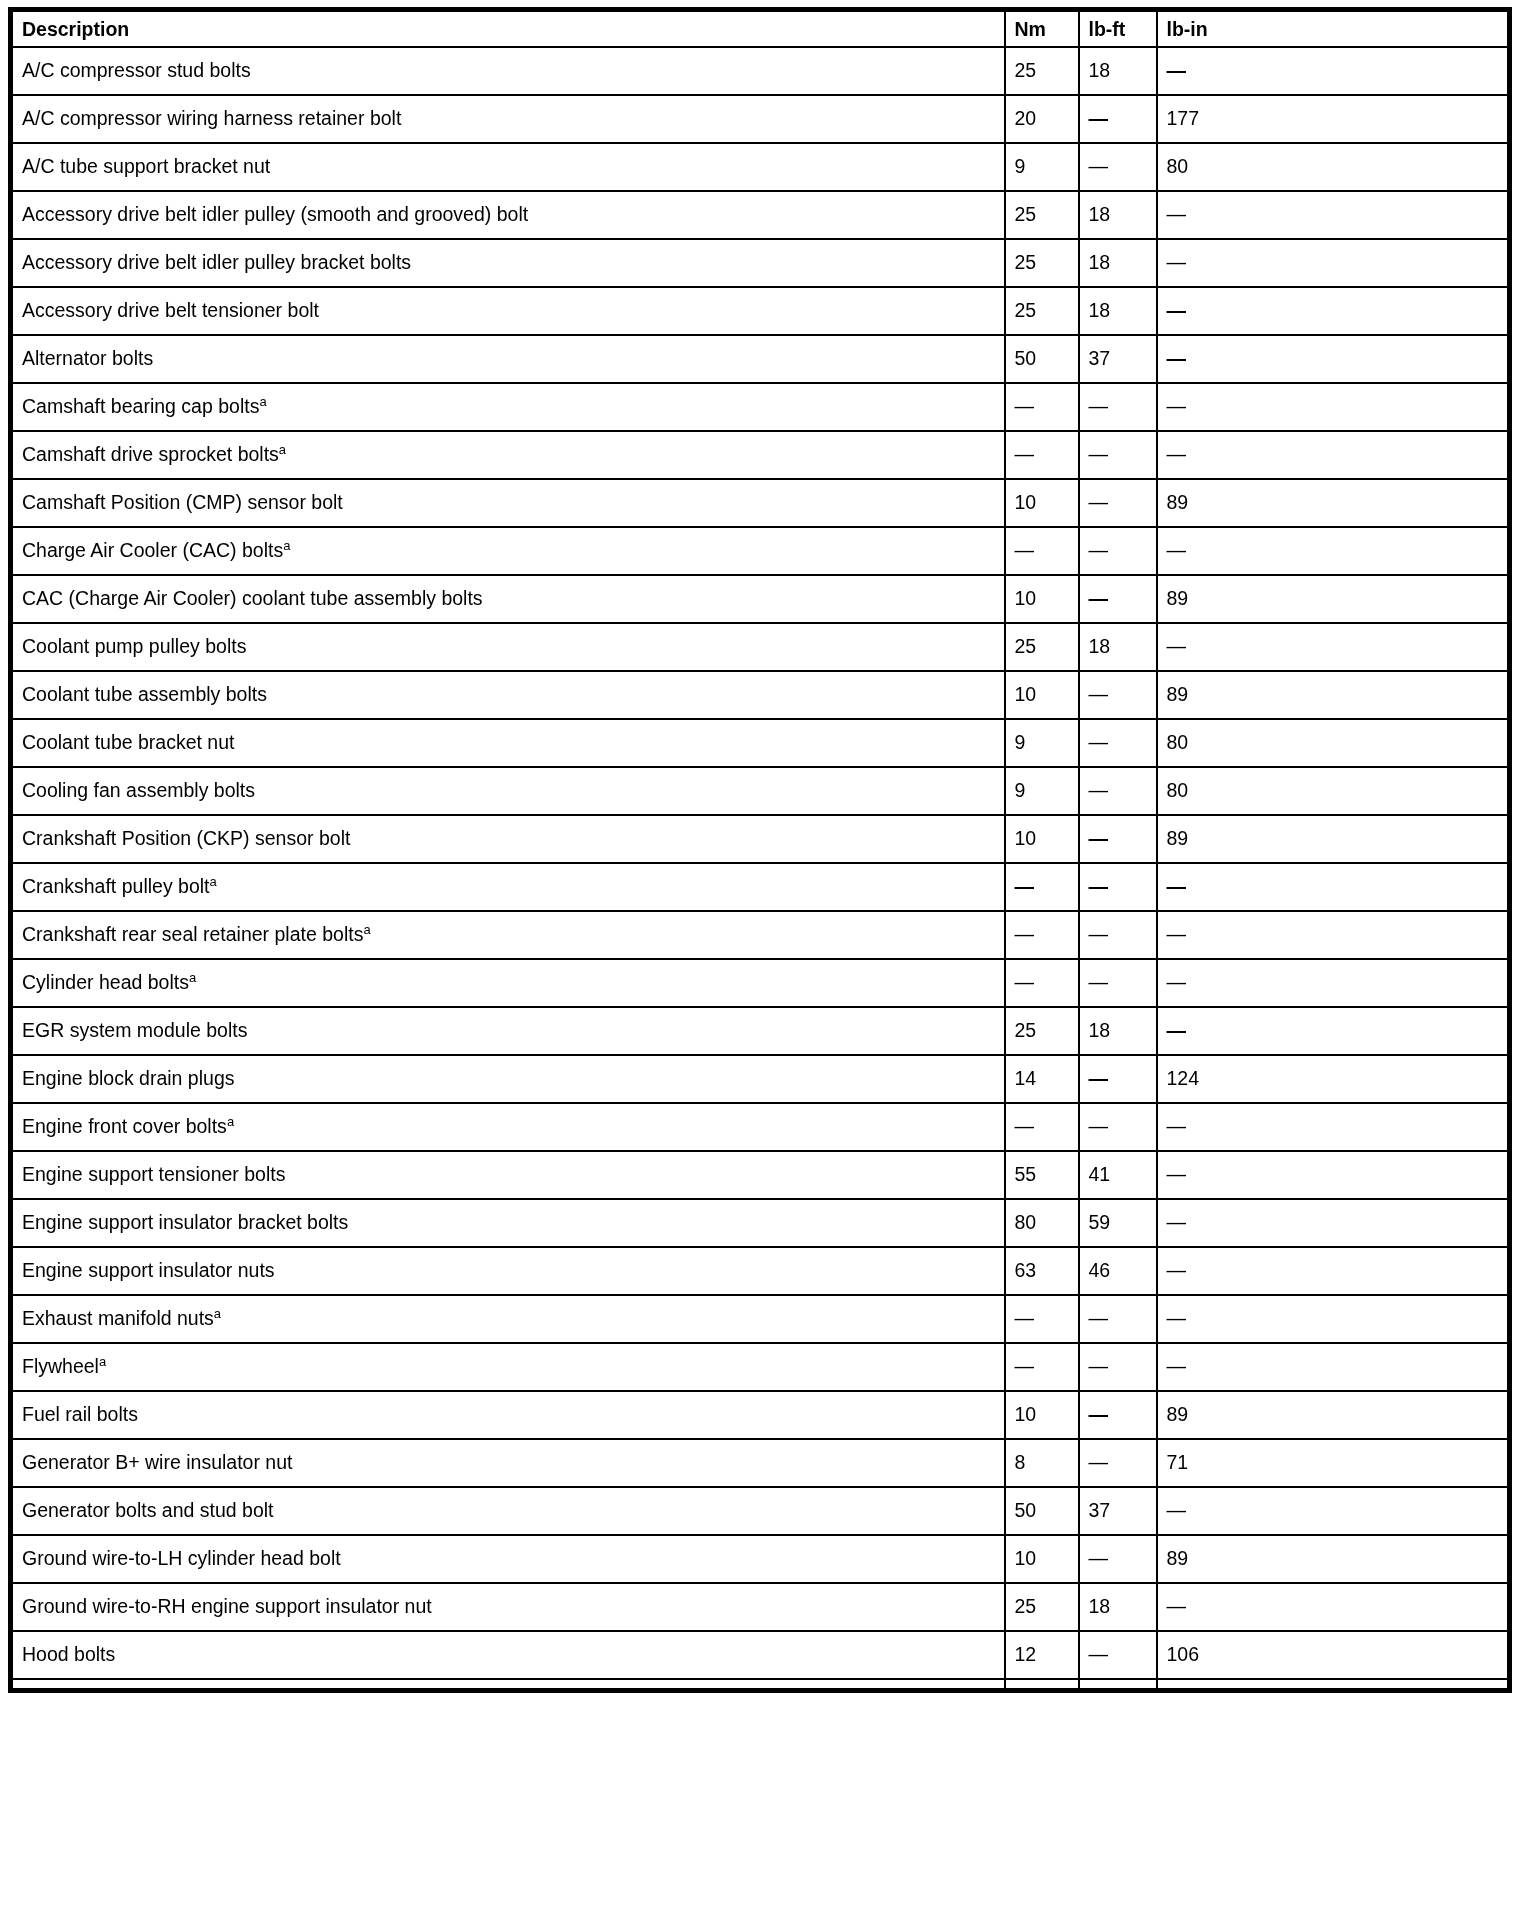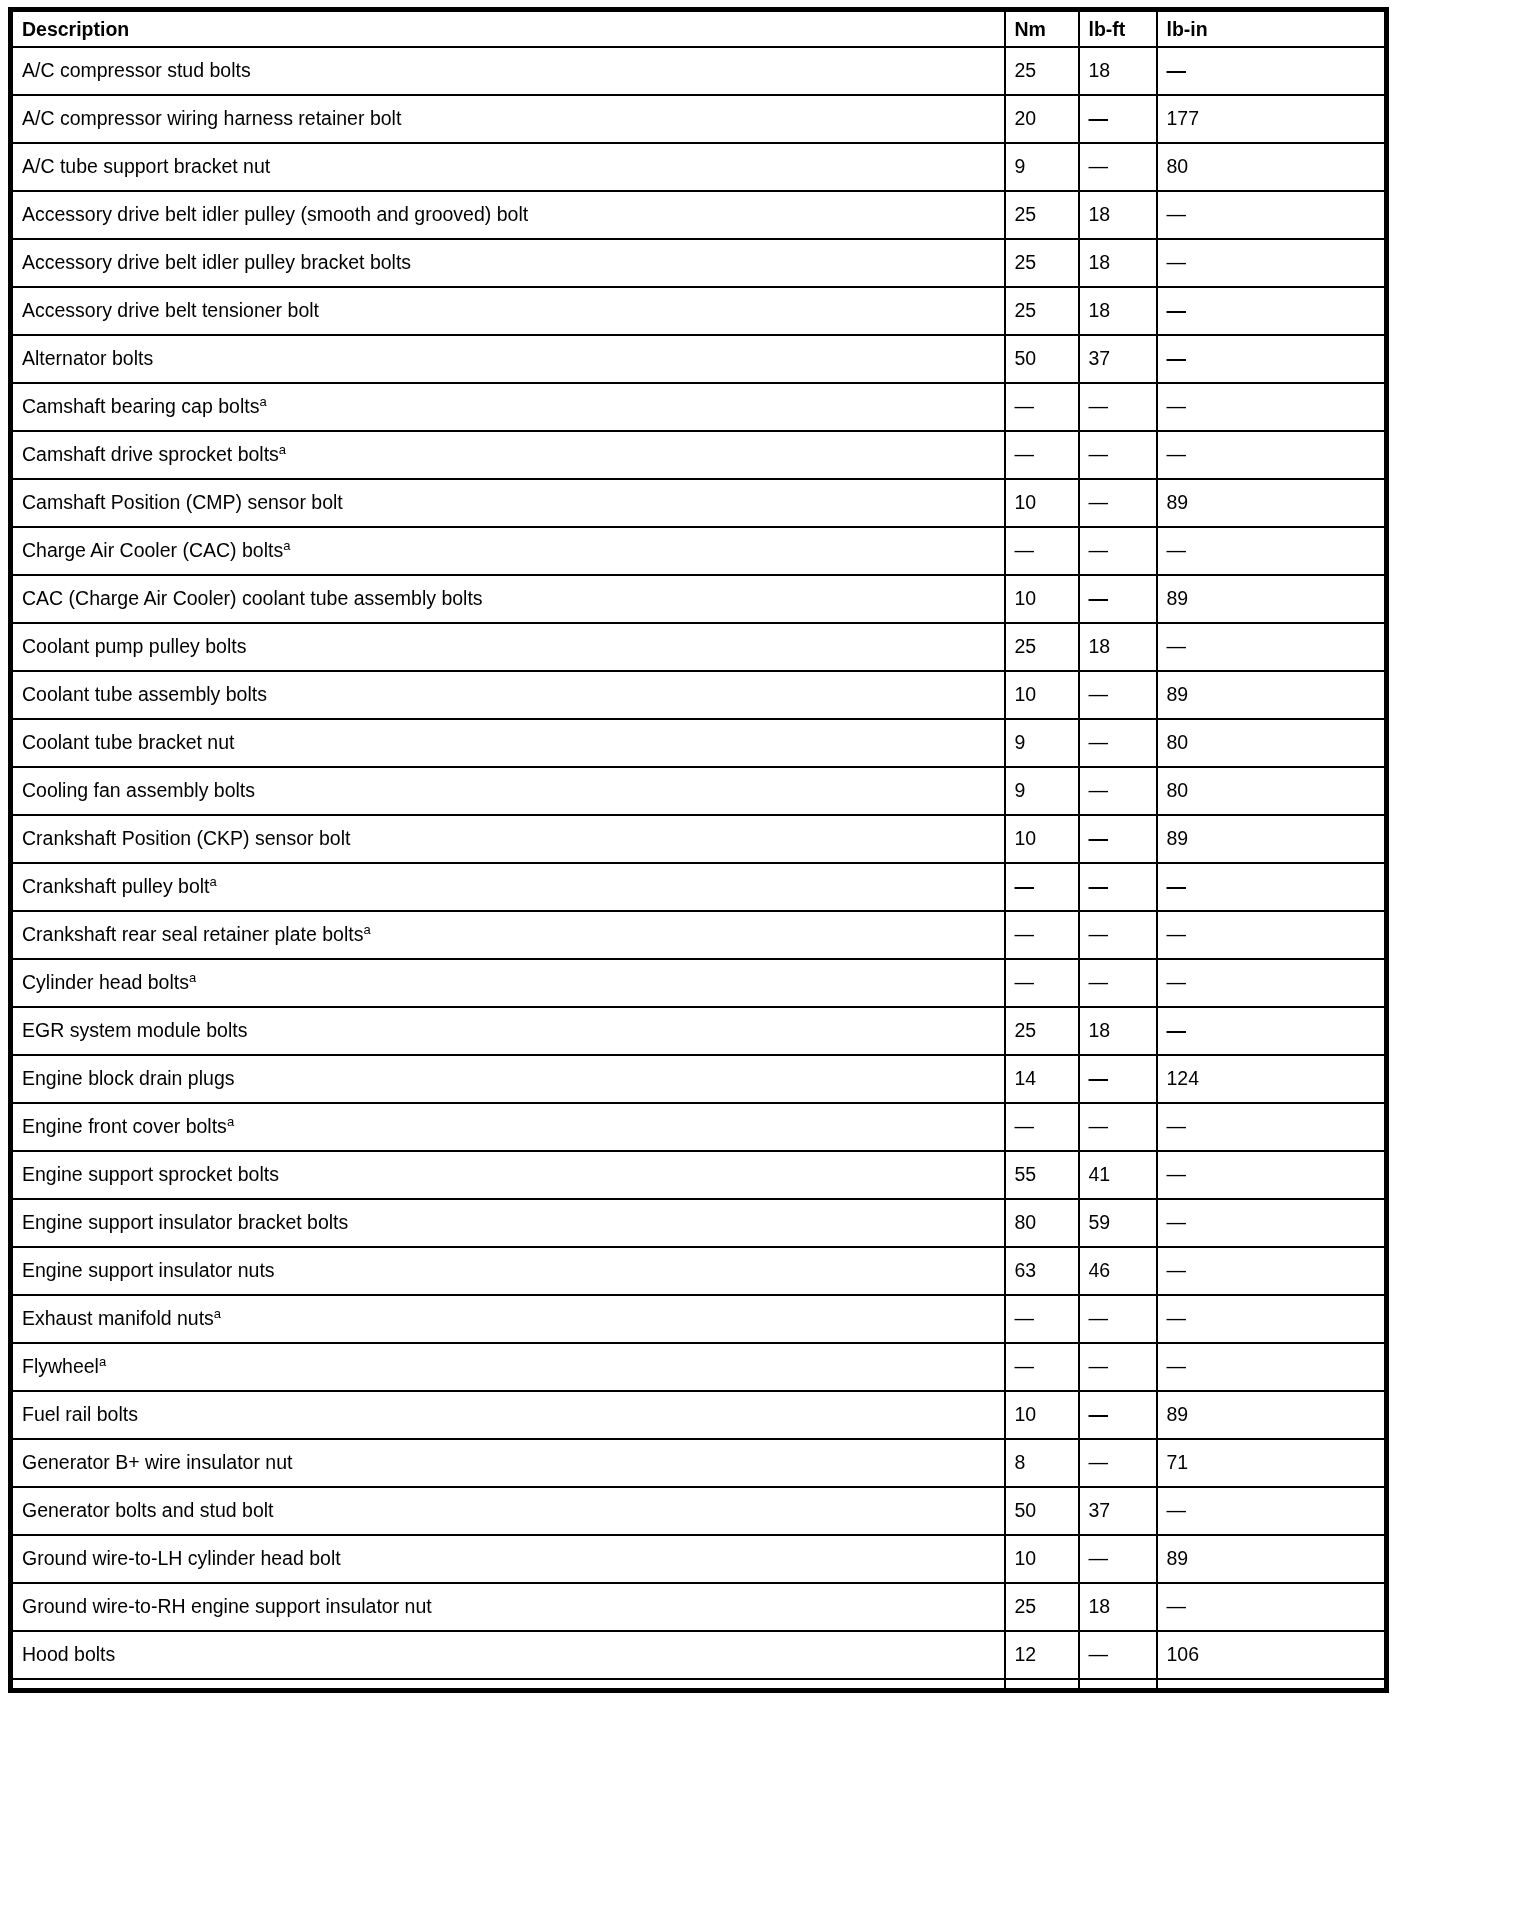--- a/index.html
+++ b/index.html
@@ -11,21 +11,21 @@
     width: 1520px;
     height: 1910px;
     font-family: "Liberation Sans", sans-serif;
     color: #000;
     box-sizing: border-box;
   }
   .page {
     padding: 7px 8px;
   }
   table.spec-table {
-    width: 1381px;
+    width: 1504px;
     border-collapse: collapse;
     border: 5px solid #000;
     table-layout: fixed;
   }
   col.c-desc { width: 994px; }
   col.c-nm   { width: 74px; }
   col.c-lbft { width: 78px; }
   col.c-lbin { width: auto; }
 
   th, td {
@@ -212,21 +212,21 @@
           <td class="bold-val">—</td>
           <td>124</td>
         </tr>
         <tr>
           <td>Engine front cover bolts<sup class="footnote">a</sup></td>
           <td>—</td>
           <td>—</td>
           <td>—</td>
         </tr>
         <tr>
-          <td>Engine support sprocket bolts</td>
+          <td>Engine support tensioner bolts</td>
           <td>55</td>
           <td>41</td>
           <td>—</td>
         </tr>
         <tr>
           <td>Engine support insulator bracket bolts</td>
           <td>80</td>
           <td>59</td>
           <td>—</td>
         </tr>

